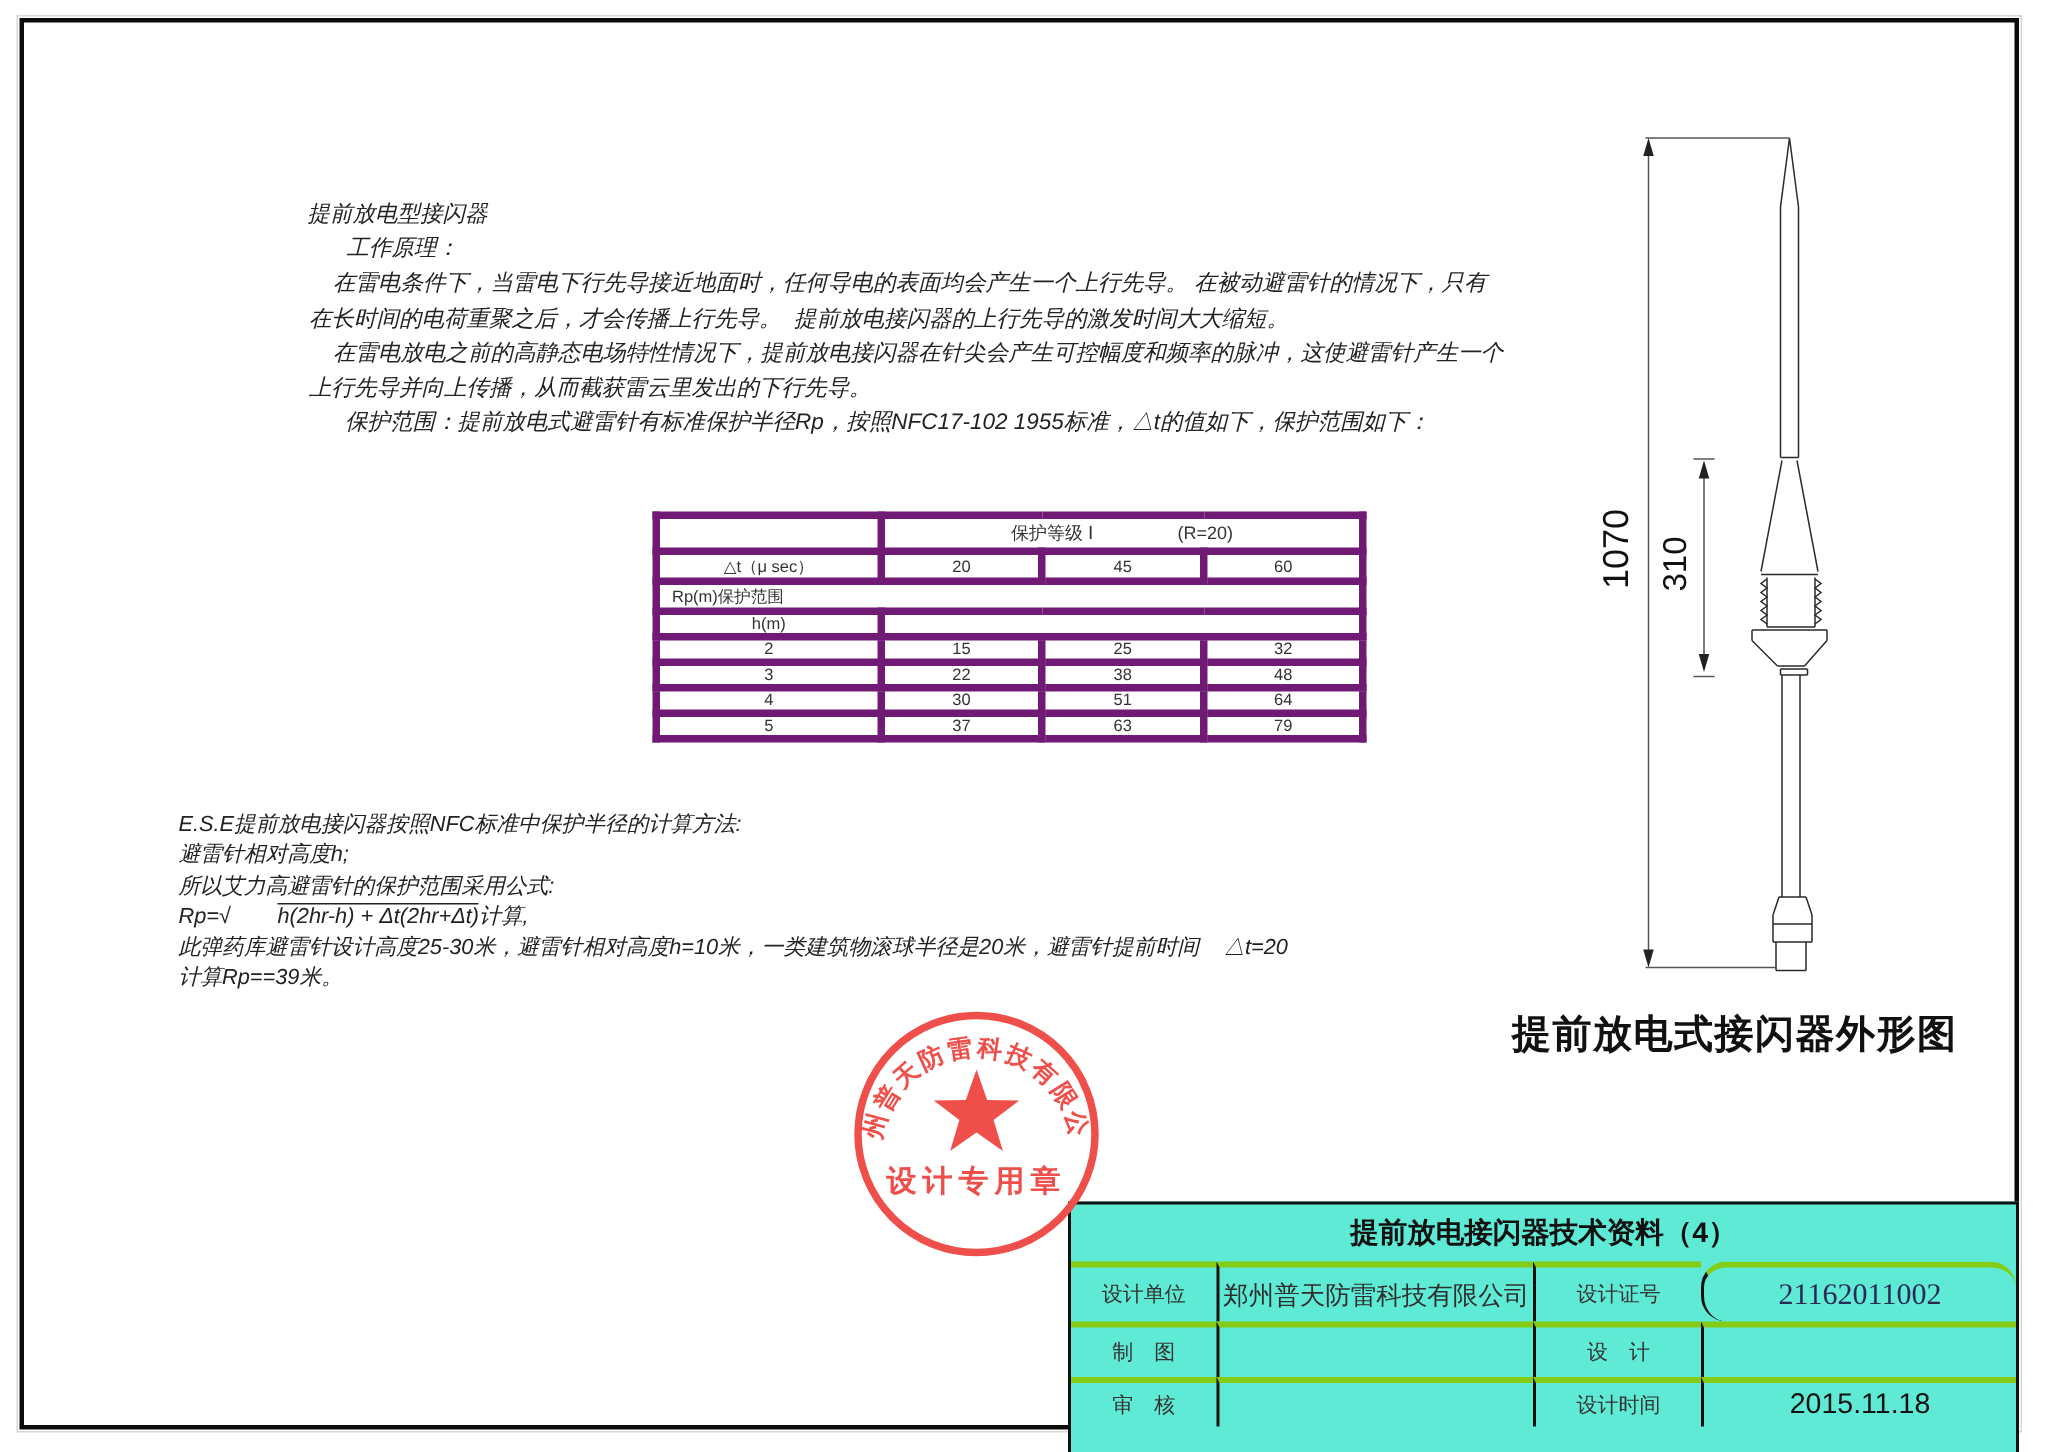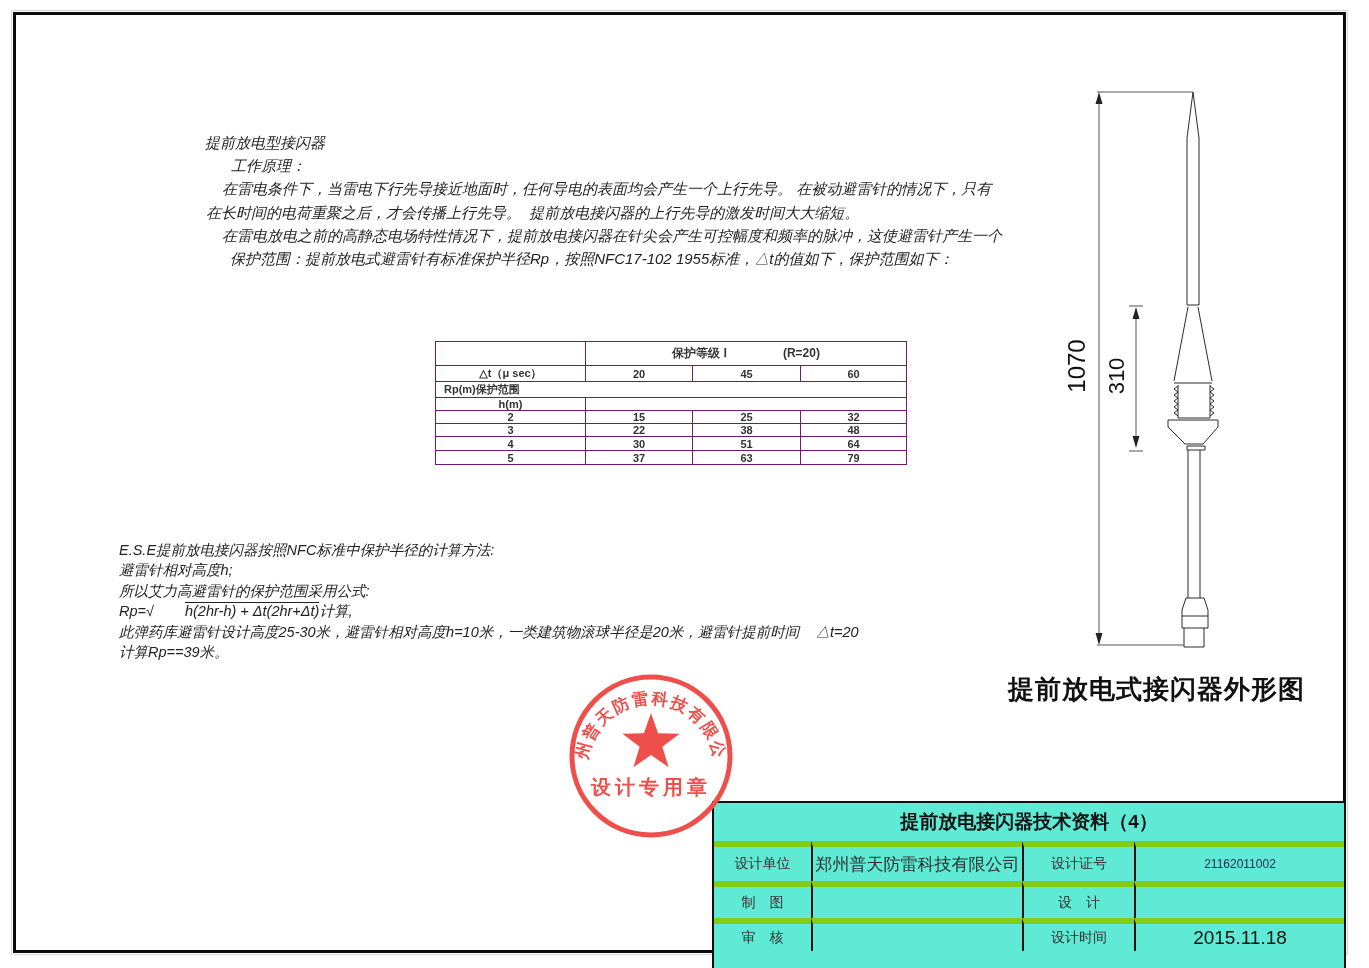--- a/index.html
+++ b/index.html
@@ -8,22 +8,22 @@
   .frame{position:absolute;left:13px;top:12px;width:1333px;height:941px;
          box-sizing:border-box;border:3px solid #0c0c0c;
          outline:1px solid #d6d6d6;outline-offset:1px;background:#fff;}
   
   .intro{position:absolute;left:205px;top:131px;width:840px;
          font-size:15px;line-height:23.2px;color:#222;}
   .tl{white-space:pre;height:23.2px;font-style:italic;}
   
   .ptable{position:absolute;left:435px;top:341px;border-collapse:collapse;
           table-layout:fixed;width:471px;font-size:11px;color:#333;}
-  .ptable td{border:1px solid #701a75;text-align:center;vertical-align:middle;
-             padding:0;overflow:hidden;font-weight:bold;}
+  .ptable td{border:5px solid #701a75;text-align:center;vertical-align:middle;
+             padding:0;overflow:hidden;}
   .ptable .left{text-align:left;padding-left:8px;}
   .hdr-gap{margin-left:56px;}
   
   .ese{position:absolute;left:119px;top:540px;width:860px;
        font-size:14.5px;line-height:20.4px;color:#222;}
   .ese .tl{height:20.4px;}
   .radicand{border-top:1px solid #222;margin-left:31px;}
   
   .stamp{position:absolute;left:566px;top:671px;z-index:5;}
   
@@ -32,38 +32,39 @@
   .draw-title{position:absolute;left:1008px;top:672px;width:300px;
               font-size:26px;font-weight:bold;color:#111;letter-spacing:1px;}
   
   .tblock{position:absolute;left:712px;top:801px;width:634px;height:192px;
           box-sizing:border-box;border:2px solid #111;background:#5eead4;
           display:grid;grid-template-columns:97px 211px 112px 210px;
           grid-template-rows:38px 40px 37px 33px;}
   .tblock div{box-sizing:border-box;display:flex;align-items:center;
               justify-content:center;}
   .tb-title{grid-column:1/5;font-size:19px;font-weight:bold;color:#111;}
-  .bt{border-top:6px solid #84cc16;text-align:center;}
+  .bt{border-top:4px solid #84cc16;text-align:center;}
   .bl{border-left:2px solid #111;}
   .tb-label{font-size:14px;color:#333;white-space:pre;}
   .tb-company{font-size:17px;color:#2e2e2e;}
-  .tb-cert{font-size:12px;font-family:Liberation Sans, sans-serif;color:#2a2a55;}
+  .tb-cert{font-size:20px;font-family:Liberation Serif, serif;color:#2a2a55;border-radius:17px;}
   .tb-date{font-size:19px;color:#111;}
 </style>
 </head>
 <body>
 
 <div class="frame"></div>
 
 <div class="intro">
   <div class="tl" style="padding-left:0">提前放电型接闪器</div>
   <div class="tl" style="padding-left:26px">工作原理：</div>
   <div class="tl" style="padding-left:17px">在雷电条件下，当雷电下行先导接近地面时，任何导电的表面均会产生一个上行先导。 在被动避雷针的情况下，只有</div>
   <div class="tl" style="padding-left:1px">在长时间的电荷重聚之后，才会传播上行先导。  提前放电接闪器的上行先导的激发时间大大缩短。</div>
   <div class="tl" style="padding-left:17px">在雷电放电之前的高静态电场特性情况下，提前放电接闪器在针尖会产生可控幅度和频率的脉冲，这使避雷针产生一个</div>
+  <div class="tl" style="padding-left:1px">上行先导并向上传播，从而截获雷云里发出的下行先导。</div>
   <div class="tl" style="padding-left:25px">保护范围：提前放电式避雷针有标准保护半径Rp，按照NFC17-102 1955标准，△t的值如下，保护范围如下：</div>
 </div>
 
 <table class="ptable">
   <colgroup>
       <col style="width:150px">
       <col style="width:107px">
       <col style="width:108px">
       <col style="width:106px">
     </colgroup>

